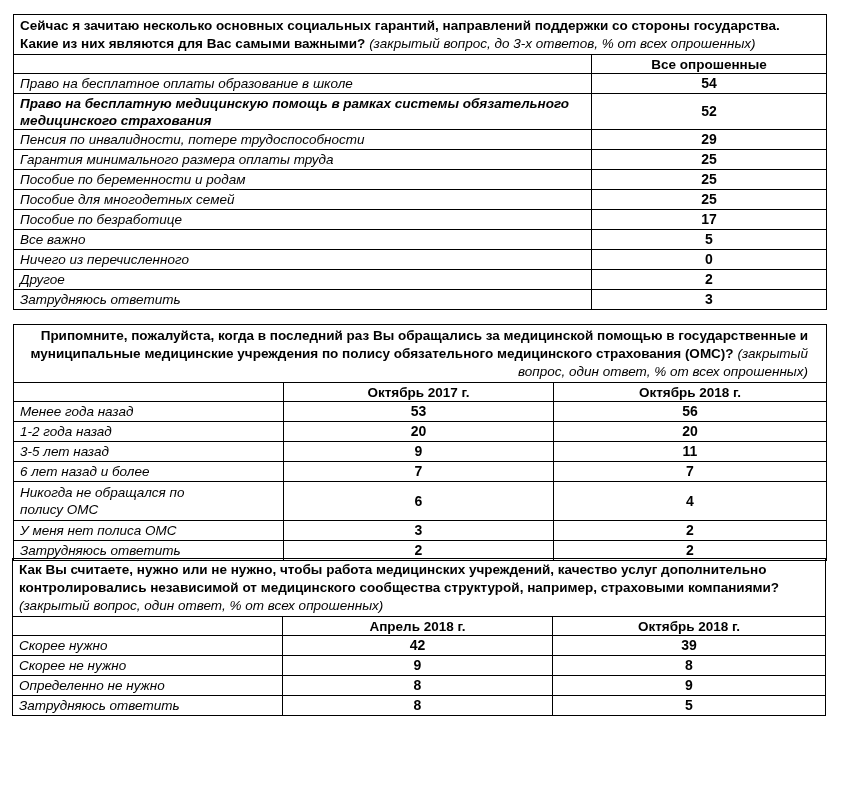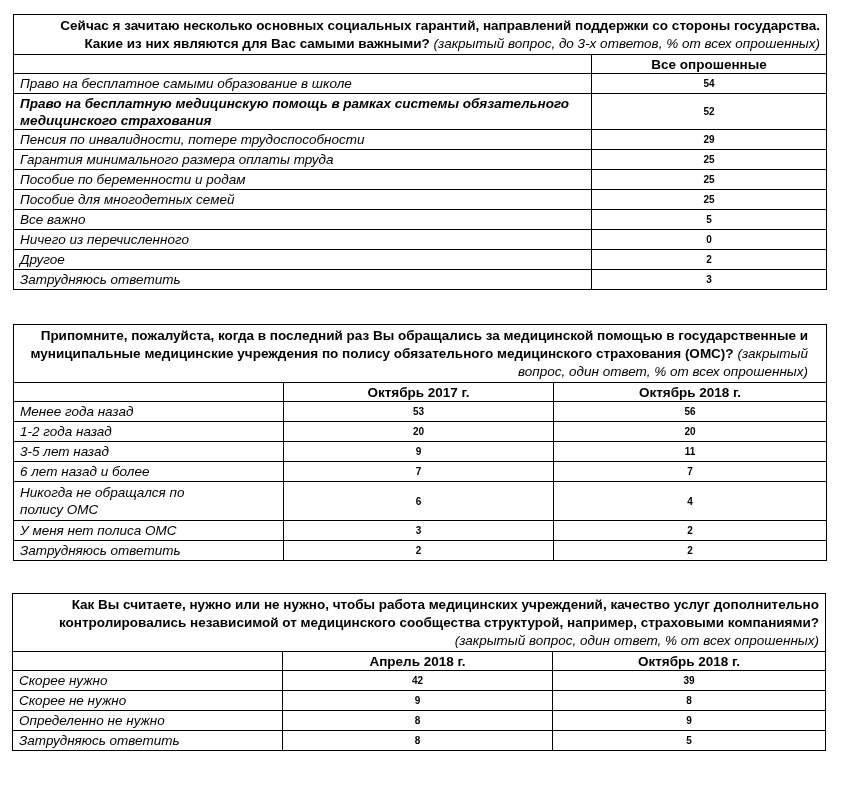--- a/index.html
+++ b/index.html
@@ -1,29 +1,29 @@
 <!DOCTYPE html>
 <html><head>
 <meta charset="utf-8">
 <style>
   html, body { margin: 0; padding: 0; background: #ffffff; }
   body { width: 841px; height: 793px; position: relative; overflow: hidden;
          font-family: "Liberation Sans", sans-serif; color: #000; font-size: 13.5px; }
   table { position: absolute; border-collapse: collapse; table-layout: fixed; }
   td { border: 1px solid #000; padding: 0 6px; line-height: 17px; vertical-align: middle; }
-  .q { text-align: right; font-weight: bold; padding: 2px 6px 1px 6px; line-height: 18px; }
+  .q { text-align: left; font-weight: bold; padding: 2px 6px 1px 6px; line-height: 18px; }
   .q .note { font-weight: normal; font-style: italic; }
   .colhead { text-align: center; font-weight: bold; height: 18px; }
   .label { font-style: italic; height: 19px; }
   .label.strong { font-weight: bold; }
-  .num { text-align: center; font-weight: bold; font-size: 10px; }
+  .num { text-align: center; font-weight: bold; font-size: 14px; }
   .num.light { font-weight: bold; }
   #t1 { left: 13px; top: 14px; width: 813px; }
   #t2 { left: 13px; top: 324px; width: 813px; }
-  #t3 { left: 12px; top: 593px; width: 813px; border-radius: 30px; }
+  #t3 { left: 12px; top: 558px; width: 813px; border-radius: 30px; }
 </style>
 </head>
 <body>
 
 <table id="t1">
   <colgroup>
       <col style="width:578px">
       <col style="width:235px">
     </colgroup>
   <tbody>
@@ -31,21 +31,21 @@
     <td class="q" colspan="2" style="height:34px">
       <span>Сейчас я зачитаю несколько основных социальных гарантий, направлений поддержки со стороны государства. Какие из них являются для Вас самыми важными?</span>
       <span class="note">(закрытый вопрос, до 3-х ответов, % от всех опрошенных)</span>
     </td>
   </tr>
   <tr>
     <td class="colhead"></td>
     <td class="colhead">Все опрошенные</td>
   </tr>
   <tr>
-    <td class="label">Право на бесплатное самыми образование в школе</td>
+    <td class="label">Право на бесплатное оплаты образование в школе</td>
     <td class="num">54</td>
   </tr>
   <tr>
     <td class="label strong" style="height:35px">Право на бесплатную медицинскую помощь в рамках системы обязательного медицинского страхования</td>
     <td class="num">52</td>
   </tr>
   <tr>
     <td class="label">Пенсия по инвалидности, потере трудоспособности</td>
     <td class="num">29</td>
   </tr>
@@ -53,20 +53,24 @@
     <td class="label">Гарантия минимального размера оплаты труда</td>
     <td class="num">25</td>
   </tr>
   <tr>
     <td class="label">Пособие по беременности и родам</td>
     <td class="num">25</td>
   </tr>
   <tr>
     <td class="label">Пособие для многодетных семей</td>
     <td class="num">25</td>
+  </tr>
+  <tr>
+    <td class="label">Пособие по безработице</td>
+    <td class="num">17</td>
   </tr>
   <tr>
     <td class="label">Все важно</td>
     <td class="num">5</td>
   </tr>
   <tr>
     <td class="label">Ничего из перечисленного</td>
     <td class="num">0</td>
   </tr>
   <tr>

